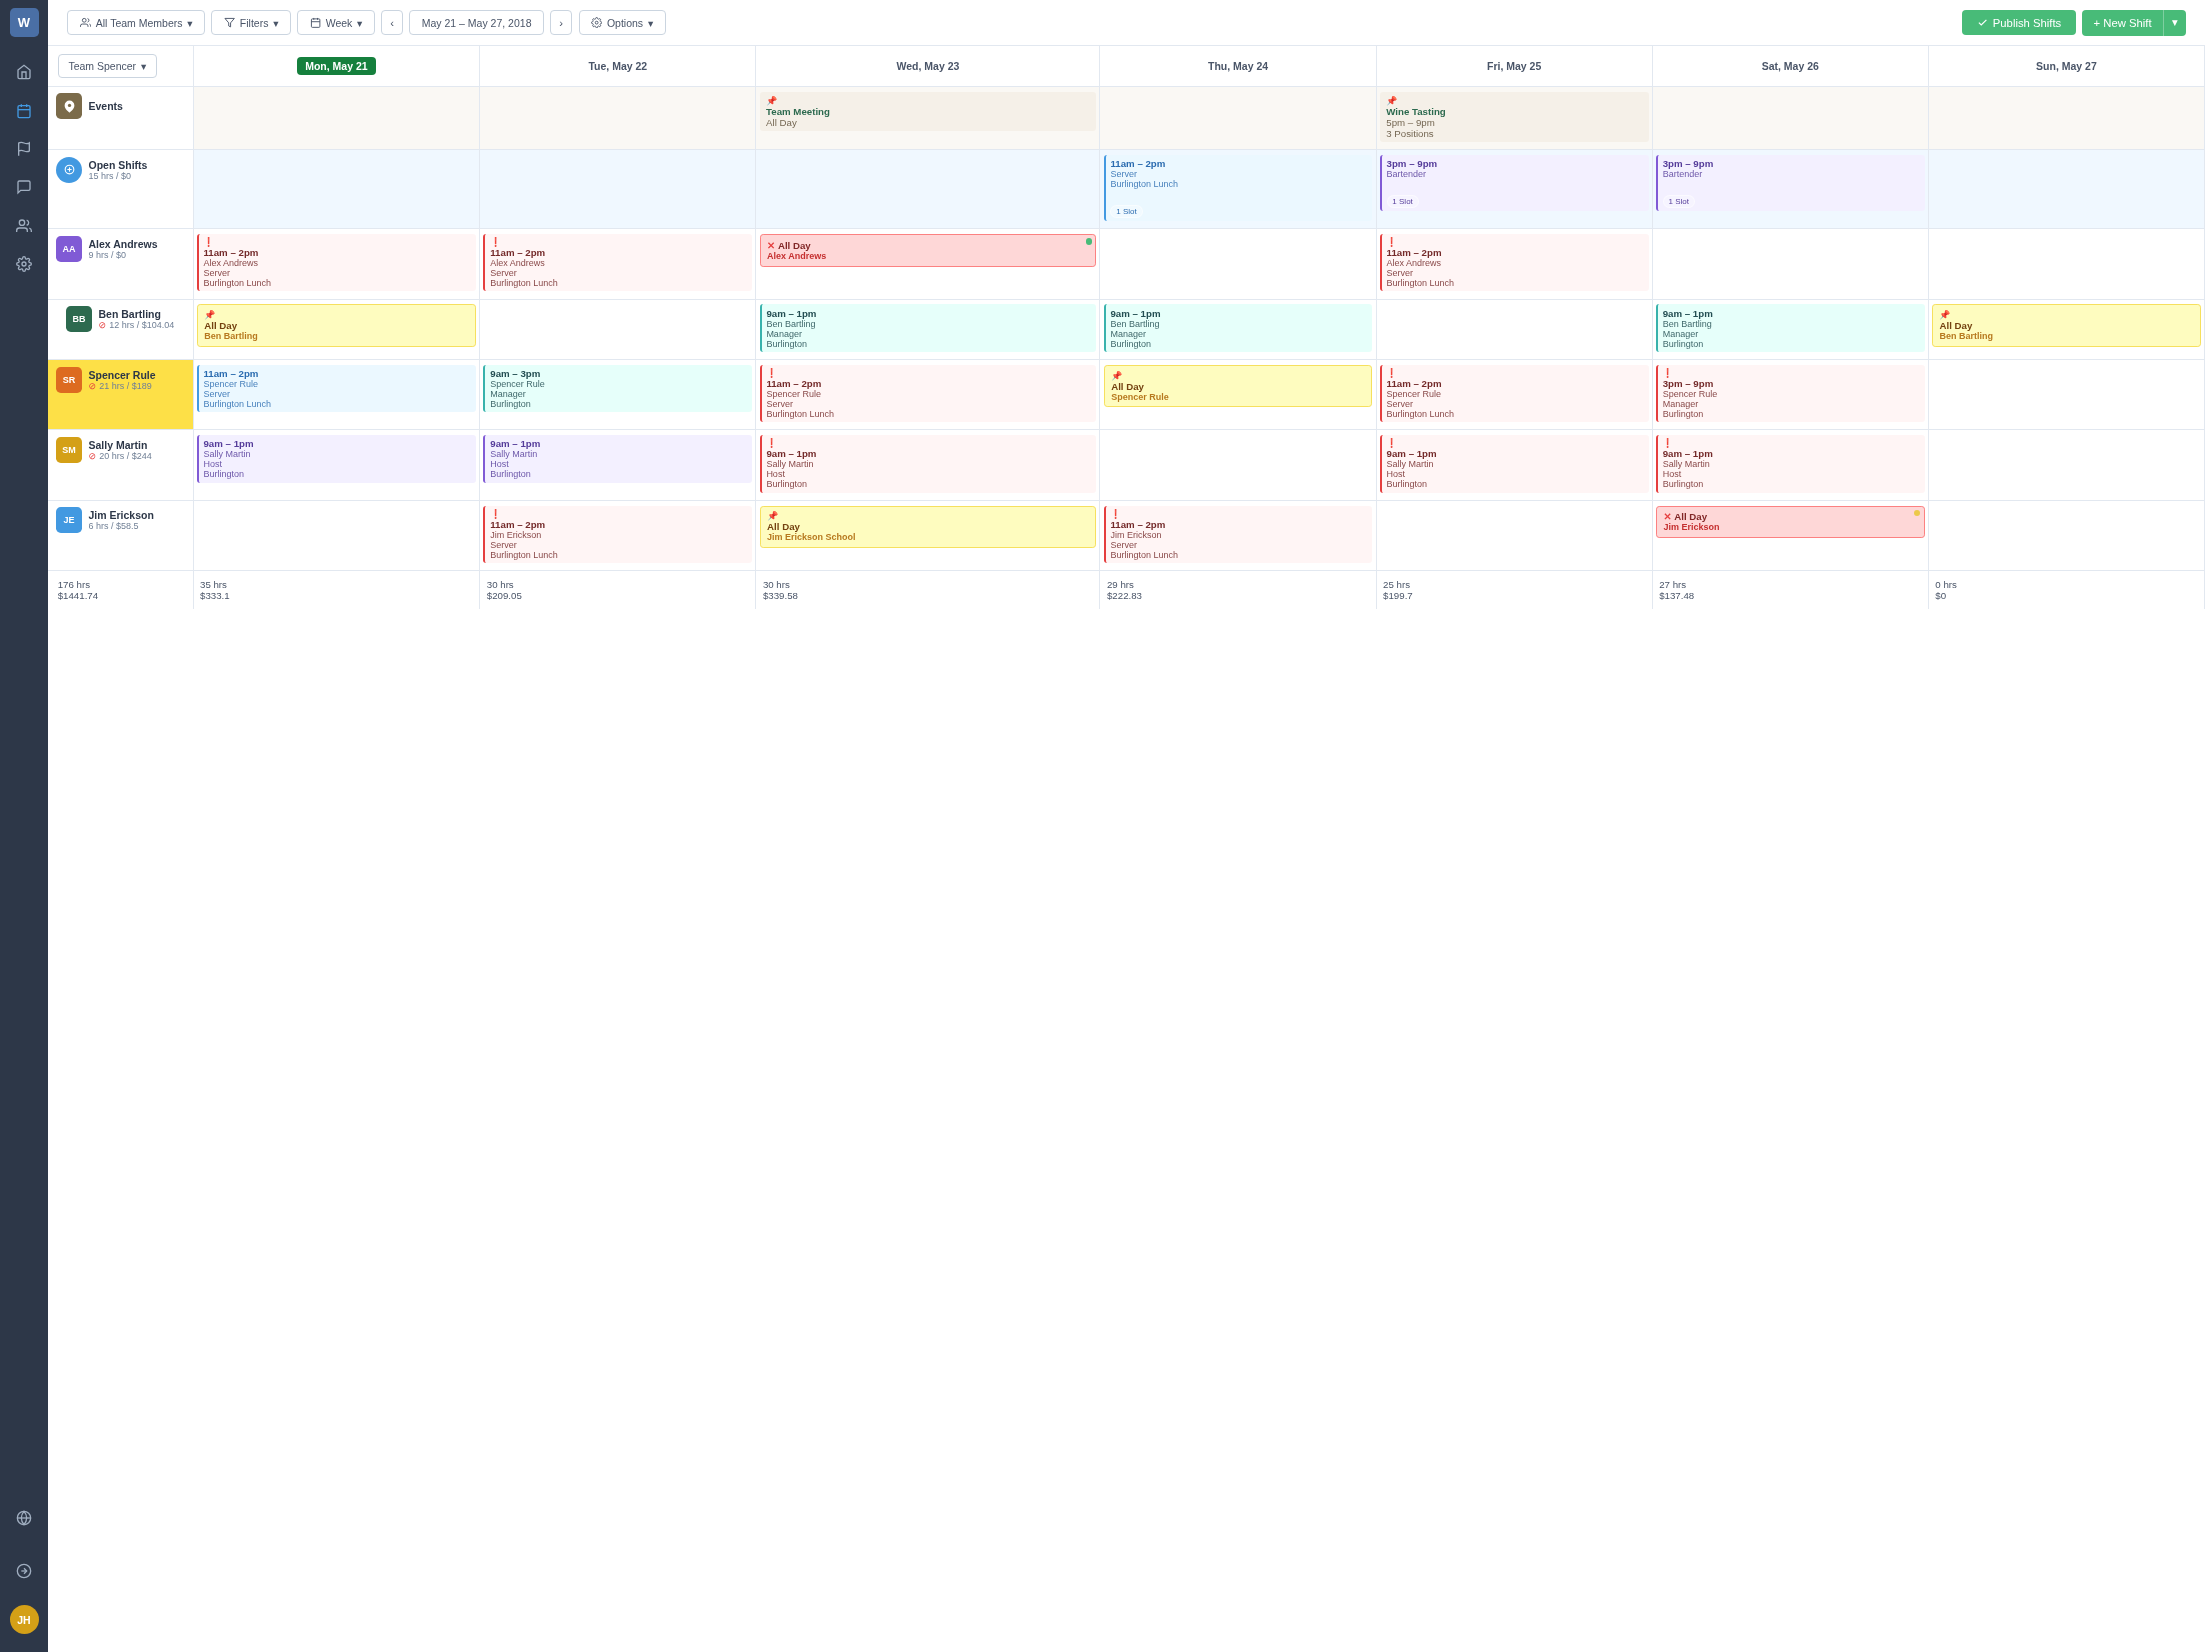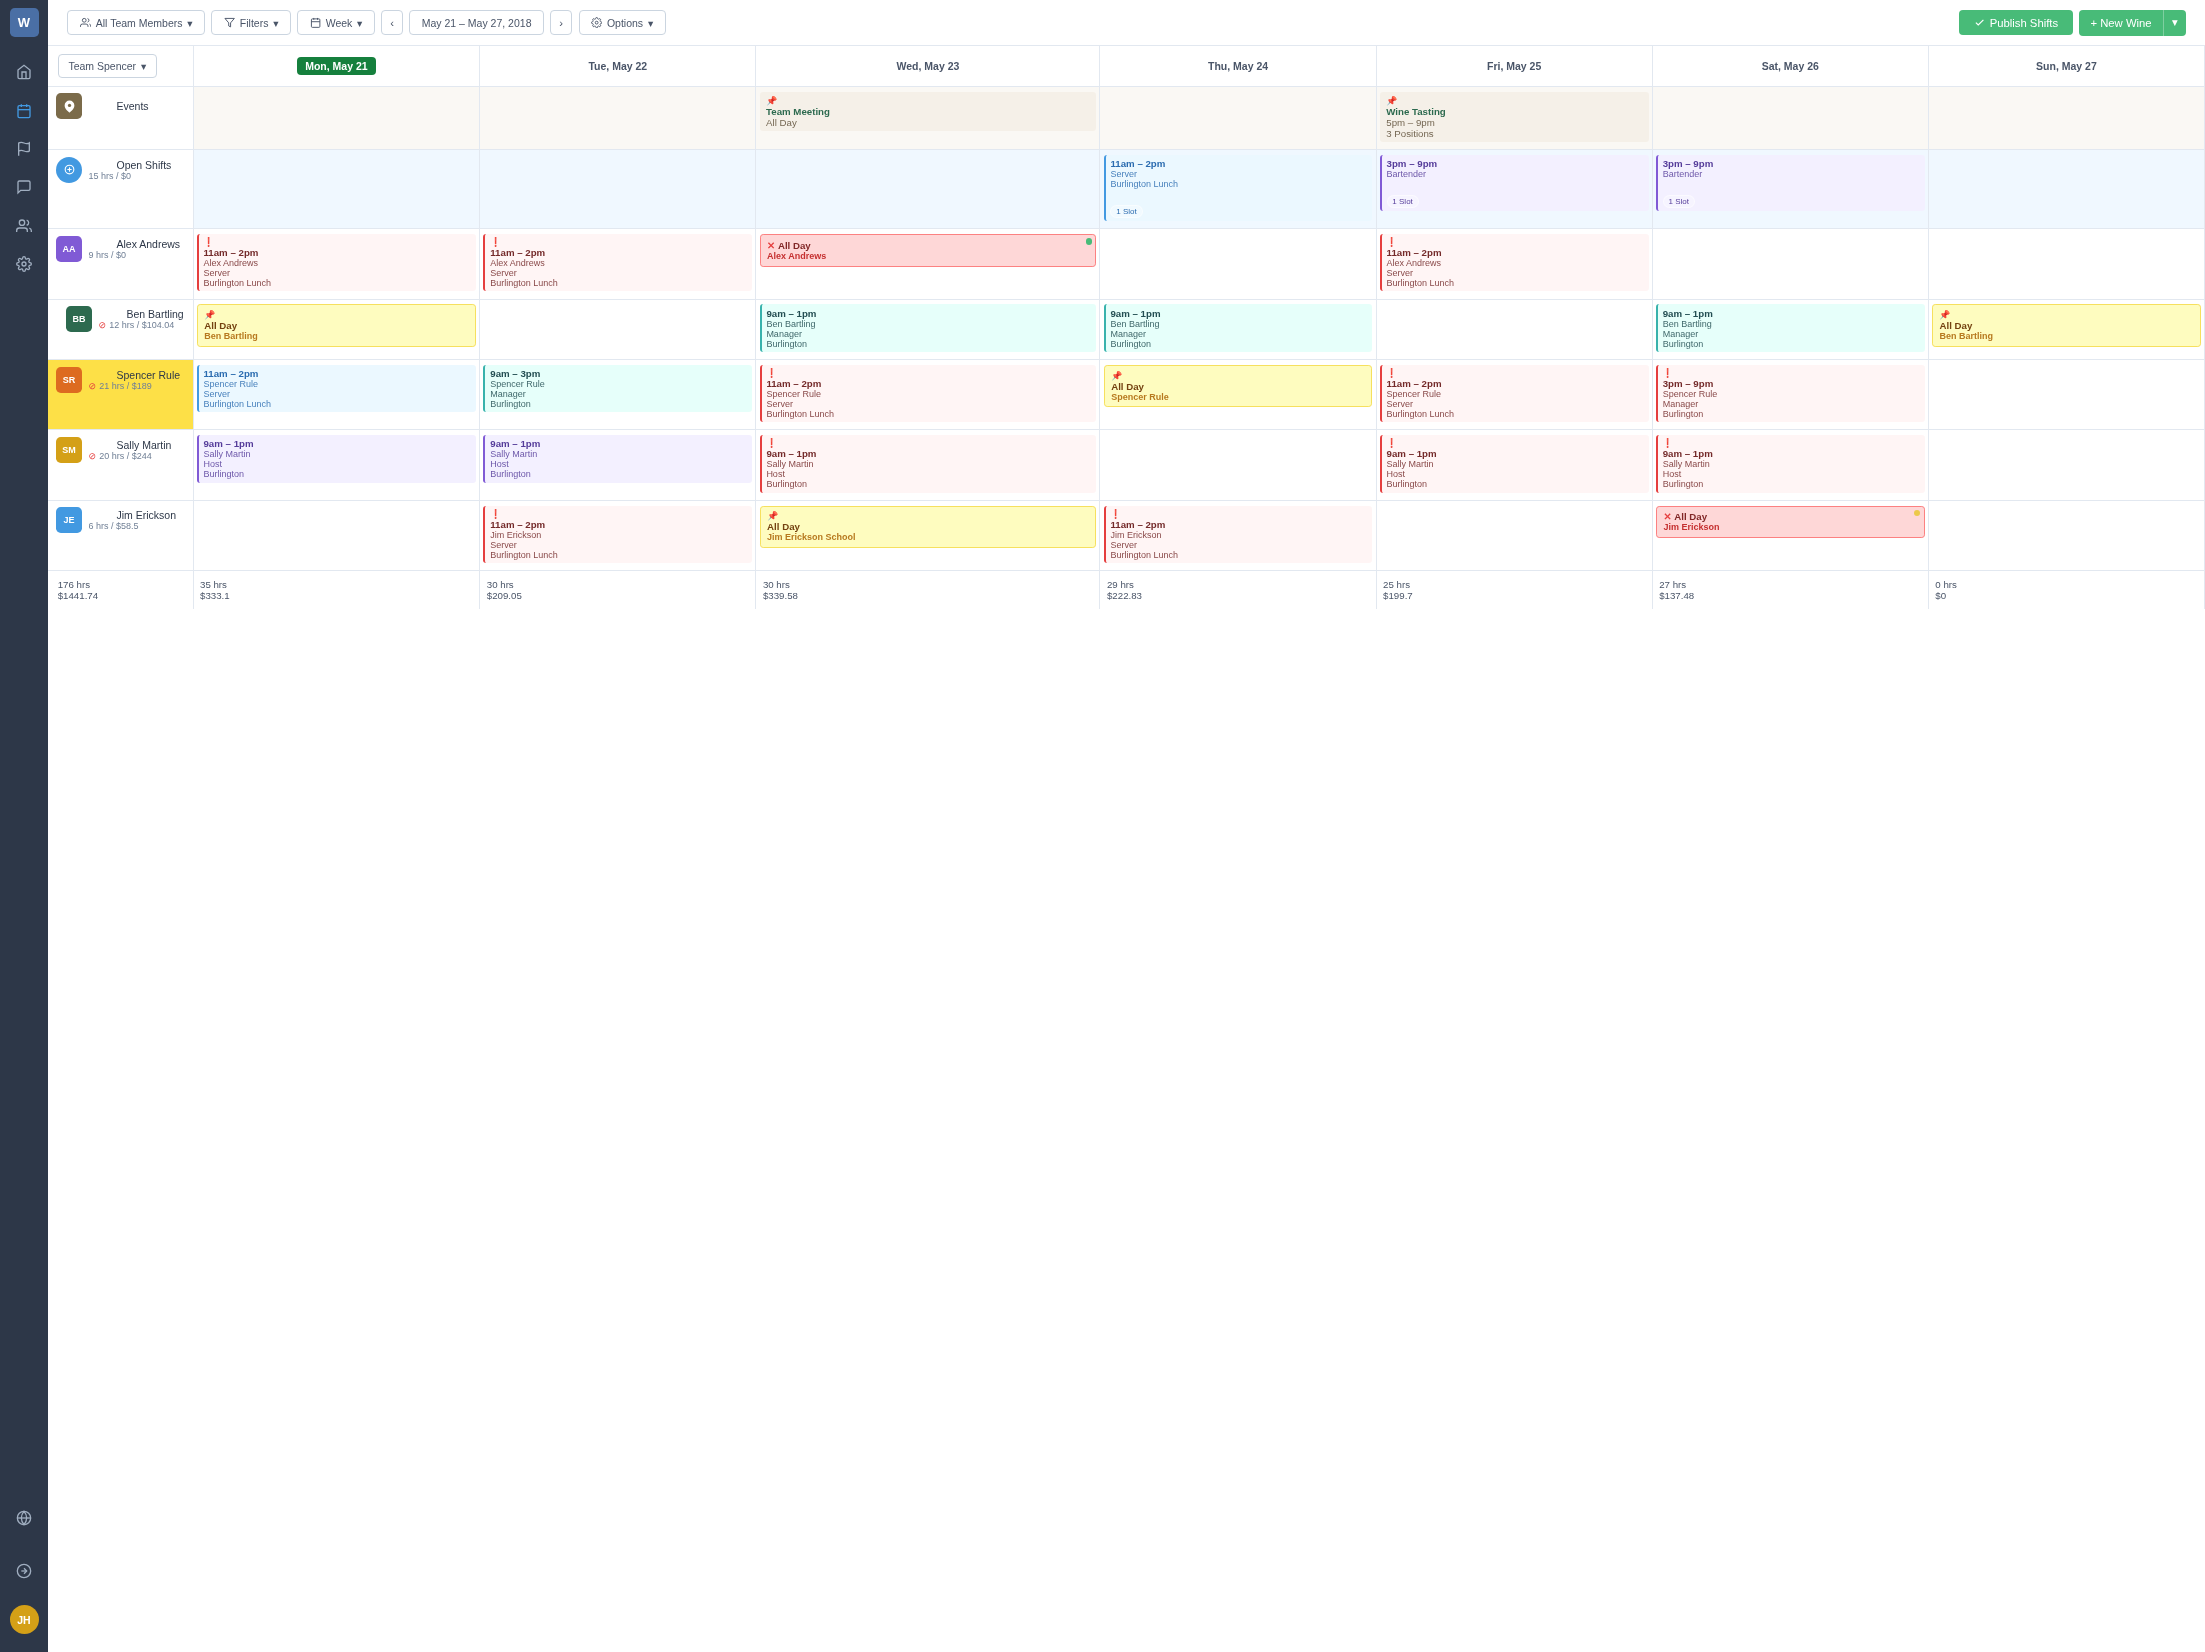--- a/index.html
+++ b/index.html
@@ -207,21 +207,21 @@
       align-items: center;
       gap: 6.5px;
     }
     .row-avatar {
       width: 26px; height: 26px;
       border-radius: 4.8px;
       display: flex; align-items: center; justify-content: center;
       color: white; font-weight: bold; font-size: 9px;
       flex-shrink: 0;
     }
-    .row-name { font-weight: 400; font-size: 10.5px; color: #2d3748; margin-left: 28px; }
+    .row-name { font-weight: 700; font-size: 10.5px; color: #2d3748; }
     .row-hrs { font-size: 9px; color: #718096; display: flex; align-items: center; gap: 3.2px; }
     .row-hrs .overtime { color: #e53e3e; }
 
     
     .cell-event {
       border-radius: 3.2px;
       padding: 3.2px 4.8px;
       margin-bottom: 2.4px;
       font-size: 9px;
       position: relative;
@@ -380,21 +380,21 @@
     </button>
     <div class="toolbar-spacer"></div>
     <button class="btn-publish">
       <svg width="11.3" height="11.3" viewBox="0 0 24 24" fill="none" stroke="currentColor" stroke-width="2.5">
           <polyline points="20 6 9 17 4 12"></polyline>
         </svg>
       <span>Publish Shifts</span>
     </button>
     <div class="btn-new-shift">
       <div class="btn-new-shift-main">
-        <span>+ New Wine</span>
+        <span>+ New Shift</span>
       </div>
       <div class="btn-new-shift-arrow">▾</div>
     </div>
   </div>
 
   <div class="calendar-wrapper">
     <table class="calendar-table">
       <thead>
         <tr class="cal-header">
           <th>

